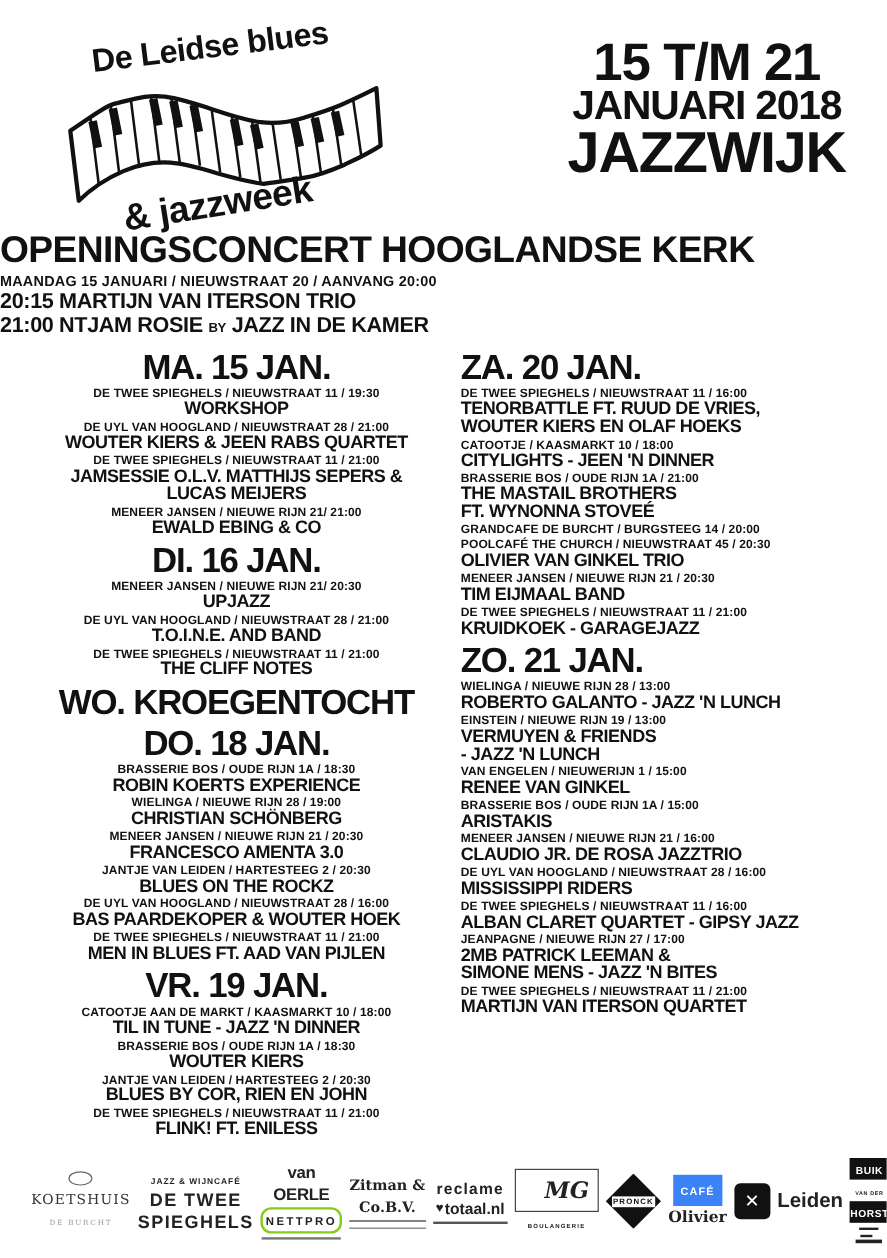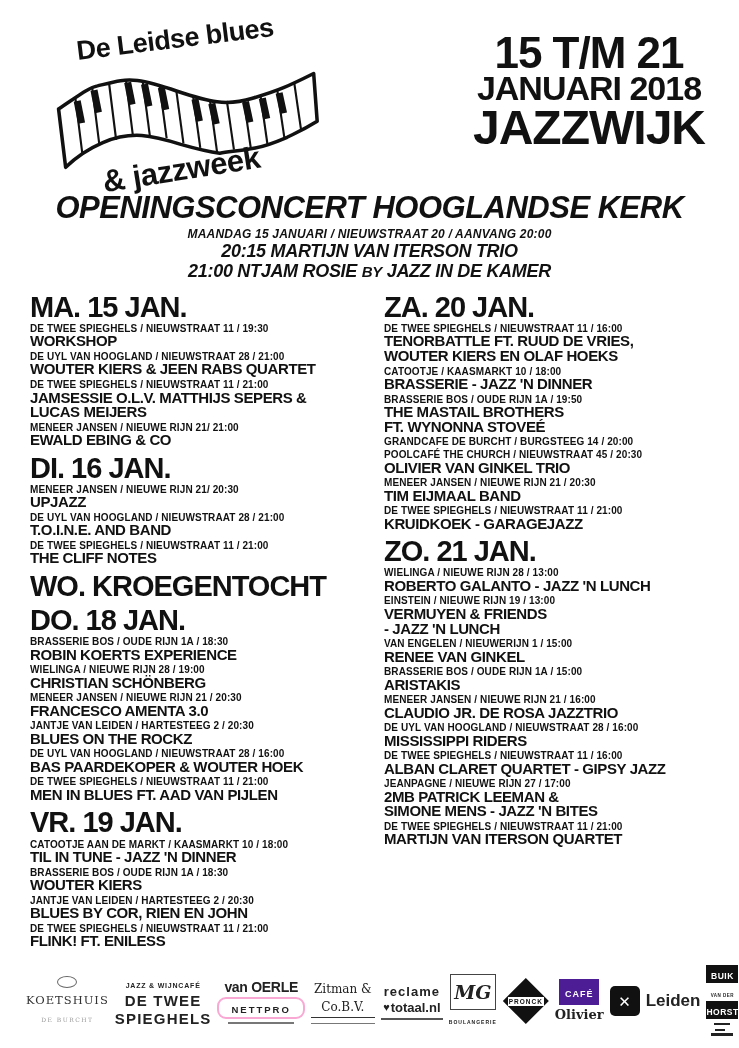--- a/index.html
+++ b/index.html
@@ -18,28 +18,28 @@
   .brand-svg{position:absolute;top:30px;left:0;}
   .brand-line2{
     position:absolute;bottom:-4px;left:66px;transform:rotate(-9deg);
     font-size:31px;font-weight:bold;letter-spacing:-0.5px;white-space:nowrap;
   }
   .edition{margin-left:auto;text-align:center;margin-top:8px;line-height:0.94;}
   .edition .t1{font-size:44px;font-weight:bold;letter-spacing:-1px;}
   .edition .t2{font-size:34px;font-weight:bold;letter-spacing:-1px;}
   .edition .t3{font-size:48px;font-weight:bold;letter-spacing:-1px;}
   
-  .opening{text-align:center;margin-top:8px;font-style:italic;}
+  .opening{text-align:left;margin-top:8px;}
   .opening h1{margin:0;font-size:31px;font-weight:bold;letter-spacing:-0.5px;line-height:1.0;}
   .opening-sub{font-size:12px;font-weight:bold;margin-top:4px;letter-spacing:0.2px;}
   .opening-act{font-size:18px;font-weight:bold;letter-spacing:-0.3px;line-height:1.05;margin-top:1px;}
-  .opening-act .by{font-size:15px;}
+  .opening-act .by{font-size:11px;}
   
   .columns{display:flex;padding:0 30px;margin-top:12px;}
-  .col-left{width:334px;flex:none;text-align:left;}
+  .col-left{width:334px;flex:none;text-align:center;}
   .col-right{flex:1;padding-left:20px;text-align:left;}
   .day-heading{
     margin:6px 0 2px;font-size:29px;font-weight:bold;
     letter-spacing:-1px;line-height:0.97;
   }
   .day:first-child .day-heading{margin-top:0;}
   .venue{font-size:10px;font-weight:bold;line-height:1.1;margin-top:2px;letter-spacing:0.1px;}
   .act{
     font-size:15px;font-weight:bold;line-height:0.97;margin-top:0.5px;
     letter-spacing:-0.4px;white-space:pre-line;
@@ -52,39 +52,39 @@
   .logo{display:flex;flex-direction:column;align-items:center;justify-content:center;
         text-align:center;color:#222;}
   .logo .l{display:block;}
   .logo-de-twee-spieghels .l0 .txt{font-size:7px;font-weight:bold;letter-spacing:0.8px;}
   .logo-de-twee-spieghels .l1 .txt,
   .logo-de-twee-spieghels .l2 .txt{font-size:15px;font-weight:bold;letter-spacing:1.2px;line-height:1.0;}
   .logo-koetshuis .emblem{width:18px;height:10px;border:1.5px solid #666;border-radius:50%;margin-bottom:2px;}
   .logo-koetshuis .l0 .txt{font-family:"DejaVu Serif",serif;font-size:11.5px;letter-spacing:1px;color:#333;}
   .logo-koetshuis .l1 .txt{font-family:"DejaVu Serif",serif;font-size:6px;letter-spacing:1.5px;color:#999;}
   .logo-van-oerle .l0 .txt{font-size:14px;font-weight:bold;letter-spacing:-0.3px;}
-  .logo-van-oerle .l1{border:2px solid #f9a8d4;border-radius:9px;padding:0 12px;margin-top:1px;}
+  .logo-van-oerle .l1{border:2px solid #84cc16;border-radius:9px;padding:0 2px;margin-top:1px;}
   .logo-van-oerle .l1 .txt{font-size:9.5px;font-weight:bold;letter-spacing:2px;}
   .logo-van-oerle .scribble{width:66px;height:2px;background:#777;margin-top:3px;}
-  .logo-zitman .l0 .txt{font-family:"DejaVu Serif",serif;font-size:12px;font-weight:normal;}
+  .logo-zitman .l0 .txt{font-family:"DejaVu Serif",serif;font-size:12px;font-weight:bold;}
   .logo-zitman .scribble{width:64px;height:5px;border-top:1.5px solid #333;border-bottom:1px solid #777;margin-top:2px;}
   .logo-reclame-totaal .l0 .txt{font-size:13px;font-weight:bold;letter-spacing:1px;line-height:0.9;margin-top:30px;}
   .logo-reclame-totaal .l1{display:flex;align-items:center;}
   .logo-reclame-totaal .l1 .txt{font-size:13px;font-weight:bold;}
   .logo-reclame-totaal .icon{font-size:11px;margin-right:1px;line-height:1;}
   .logo-reclame-totaal .scribble{width:62px;height:2px;background:#555;margin-top:3px;}
-  .logo-mg-boulangerie .l0{border:1px solid #444;width:44px;height:34px;display:flex;align-items:center;justify-content:center;}
+  .logo-mg-boulangerie .l0{border:1px solid #444;width:44px;height:34px;display:flex;align-items:center;justify-content:flex-start;padding-left:24px;}
   .logo-mg-boulangerie .l0 .txt{font-family:"DejaVu Serif",serif;font-style:italic;font-weight:bold;font-size:19px;}
   .logo-mg-boulangerie .l1 .txt{font-size:5px;letter-spacing:1px;font-weight:bold;}
   .logo-pronck .l0{position:relative;width:46px;height:46px;background:#111;
      clip-path:polygon(50% 0,100% 50%,50% 100%,0 50%);
      display:flex;align-items:center;justify-content:center;}
   .logo-pronck .l0::before{content:"";position:absolute;left:5px;right:5px;top:19px;height:9px;background:#fff;}
   .logo-pronck .l0 .txt{position:relative;font-size:6.5px;font-weight:bold;letter-spacing:1px;color:#111;}
-  .logo-cafe-olivier .l0{background:#4c1d95;color:#fff;padding:4px 6px;}
+  .logo-cafe-olivier .l0{background:#3b82f6;color:#fff;padding:4px 6px;}
   .logo-cafe-olivier .l0 .txt{font-size:9px;font-weight:bold;letter-spacing:1px;}
   .logo-cafe-olivier .l1 .txt{font-family:"DejaVu Serif",serif;font-weight:bold;font-size:13px;}
   .logo-leiden .l0{display:flex;align-items:center;gap:6px;}
   .logo-leiden .icon{width:30px;height:30px;background:#111;border-radius:5px;color:#fff;
      display:flex;align-items:center;justify-content:center;font-size:15px;line-height:1;}
   .logo-leiden .l0 .txt{font-size:17px;font-weight:bold;}
   .logo-buik-van-der-horst{width:32px;text-align:center;}
   .logo-buik-van-der-horst .l0,.logo-buik-van-der-horst .l2{background:#111;color:#fff;width:32px;}
   .logo-buik-van-der-horst .l0 .txt,.logo-buik-van-der-horst .l2 .txt{font-size:8.5px;font-weight:bold;letter-spacing:0.5px;}
   .logo-buik-van-der-horst .l1 .txt{font-size:4.5px;font-weight:bold;letter-spacing:0.5px;}
@@ -247,24 +247,24 @@
     <div class="col col-right">
         <section class="day">
           <h2 class="day-heading">ZA. 20 JAN.</h2>
           <div class="event">
             <div class="venue">DE TWEE SPIEGHELS / NIEUWSTRAAT 11 / 16:00</div>
             <div class="act">TENORBATTLE FT. RUUD DE VRIES,
 WOUTER KIERS EN OLAF HOEKS</div>
           </div>
           <div class="event">
             <div class="venue">CATOOTJE / KAASMARKT 10 / 18:00</div>
-            <div class="act">BRASSERIE - JAZZ 'N DINNER</div>
-          </div>
-          <div class="event">
-            <div class="venue">BRASSERIE BOS / OUDE RIJN 1A / 19:50</div>
+            <div class="act">CITYLIGHTS - JEEN 'N DINNER</div>
+          </div>
+          <div class="event">
+            <div class="venue">BRASSERIE BOS / OUDE RIJN 1A / 21:00</div>
             <div class="act">THE MASTAIL BROTHERS
 FT. WYNONNA STOVEÉ</div>
           </div>
           <div class="event">
             <div class="venue">GRANDCAFE DE BURCHT / BURGSTEEG 14 / 20:00</div>
           </div>
           <div class="event">
             <div class="venue">POOLCAFÉ THE CHURCH / NIEUWSTRAAT 45 / 20:30</div>
             <div class="act">OLIVIER VAN GINKEL TRIO</div>
           </div>

